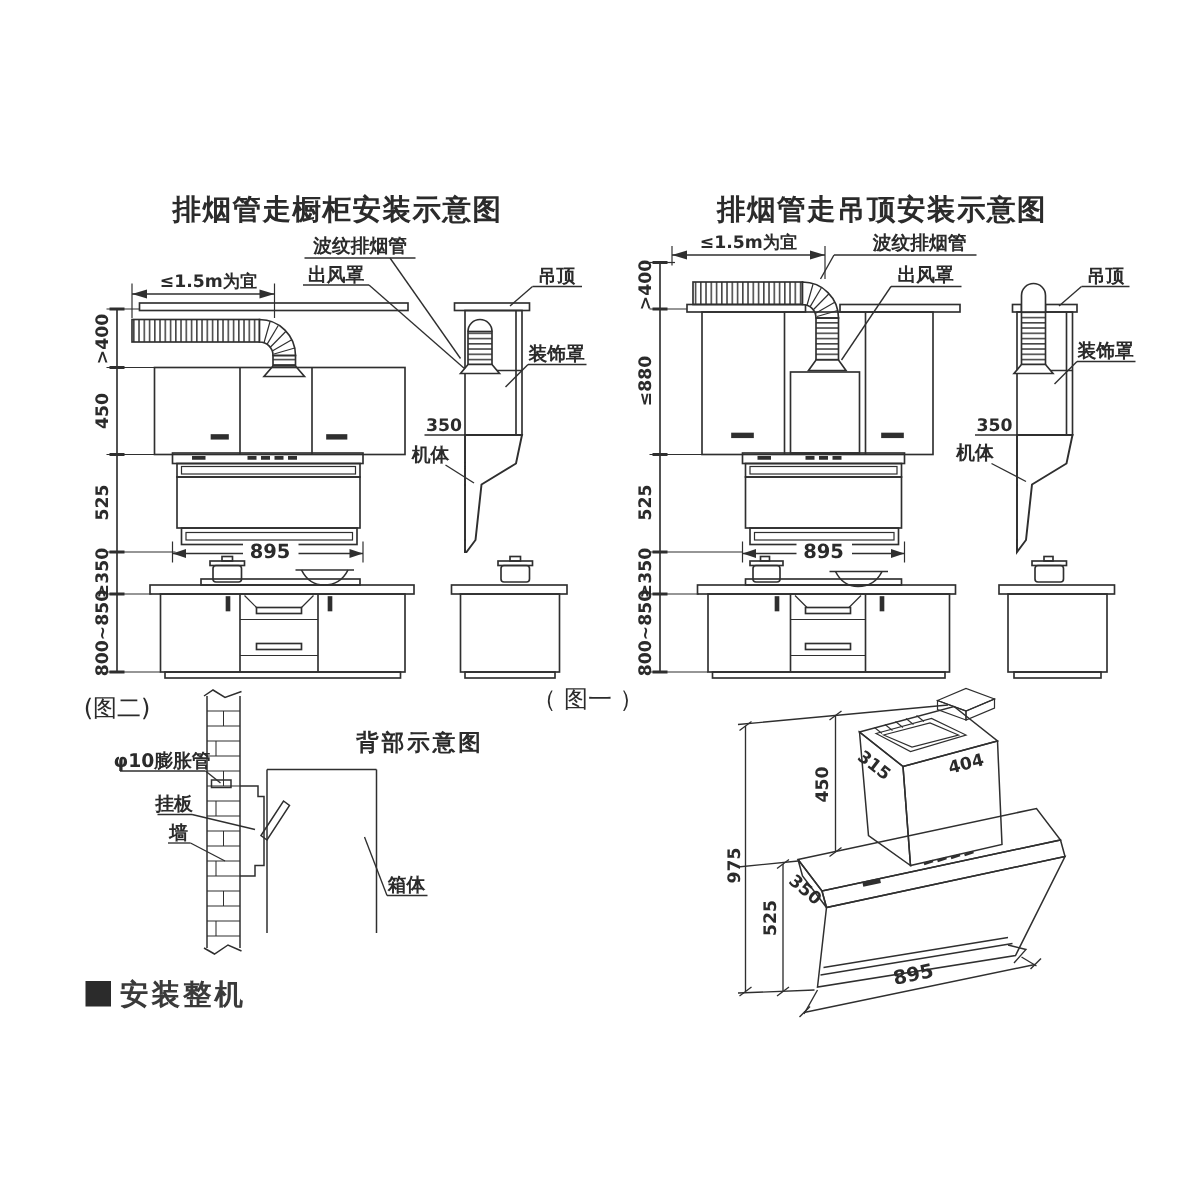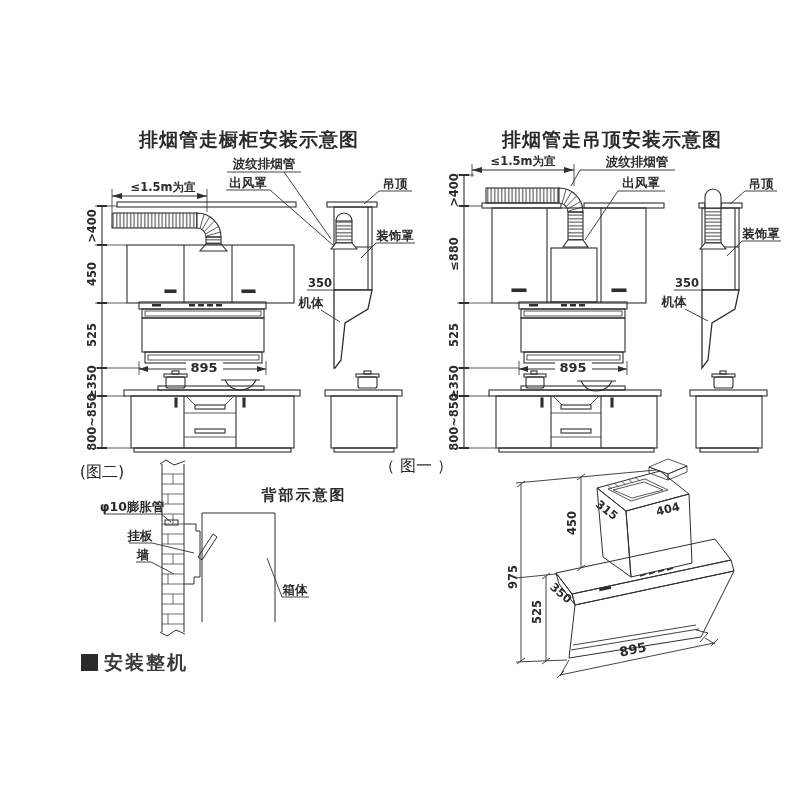--- a/index.html
+++ b/index.html
@@ -1,17 +1,17 @@
 <!DOCTYPE html>
 <html><head>
 <meta charset="utf-8">
 <style>
   html,body{margin:0;padding:0;background:#ffffff;}
   .page{width:732px;height:800px;position:relative;background:#ffffff;
-        font-family:"DejaVu Sans", sans-serif;margin-left:24px;}
+        font-family:"DejaVu Sans", sans-serif;}
   svg{display:block;}
   svg text{fill:#2b2b2b;}
   .title{font-size:19px;font-weight:bold;letter-spacing:1px;}
   .cap{font-size:16px;}
   .subtitle{font-size:15px;font-weight:bold;letter-spacing:2px;}
   .lbl{font-size:12.5px;font-weight:bold;}
   .dim{font-size:11.5px;font-weight:bold;}
   .dimbig{font-size:13px;font-weight:bold;}
   .footer-text{font-size:19px;font-weight:bold;letter-spacing:2px;fill:#3a3a3a;}
 </style>

